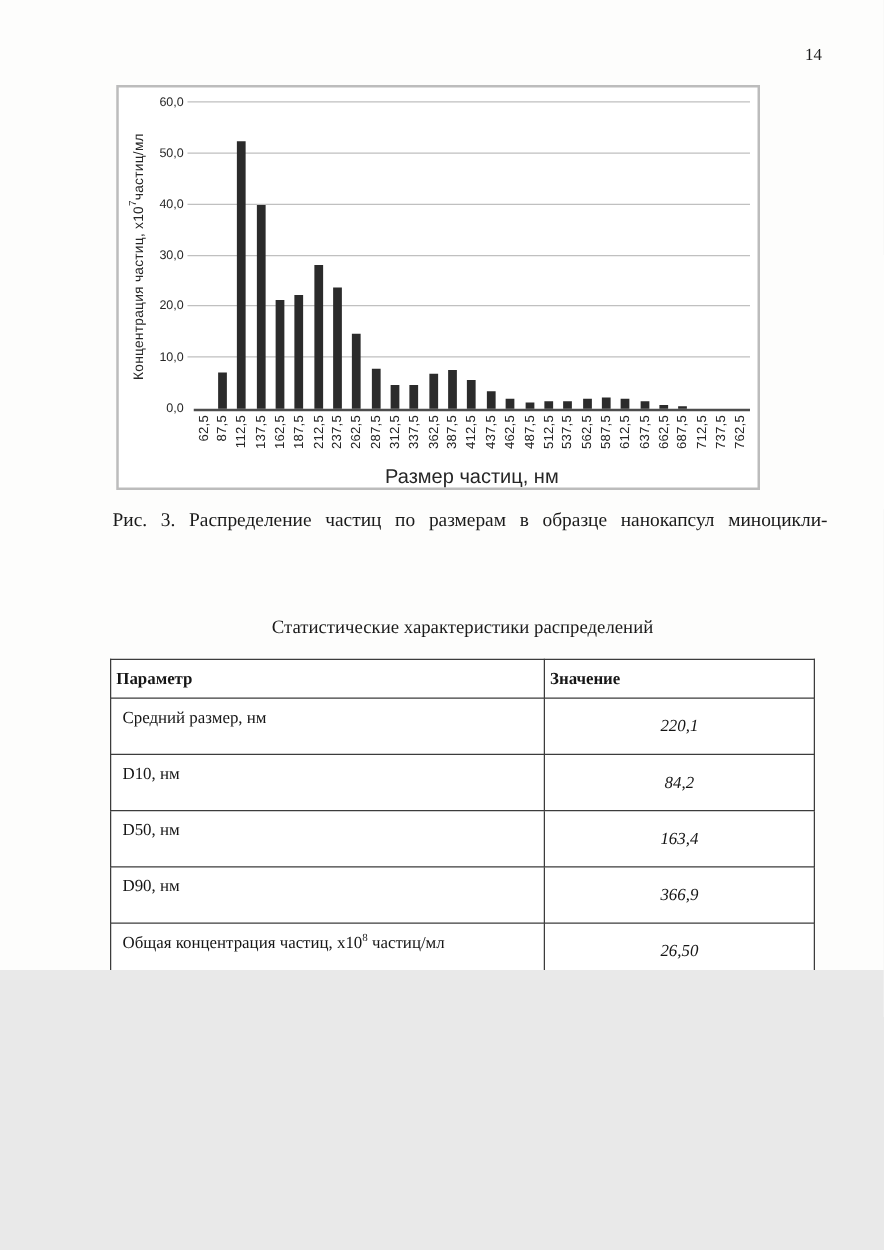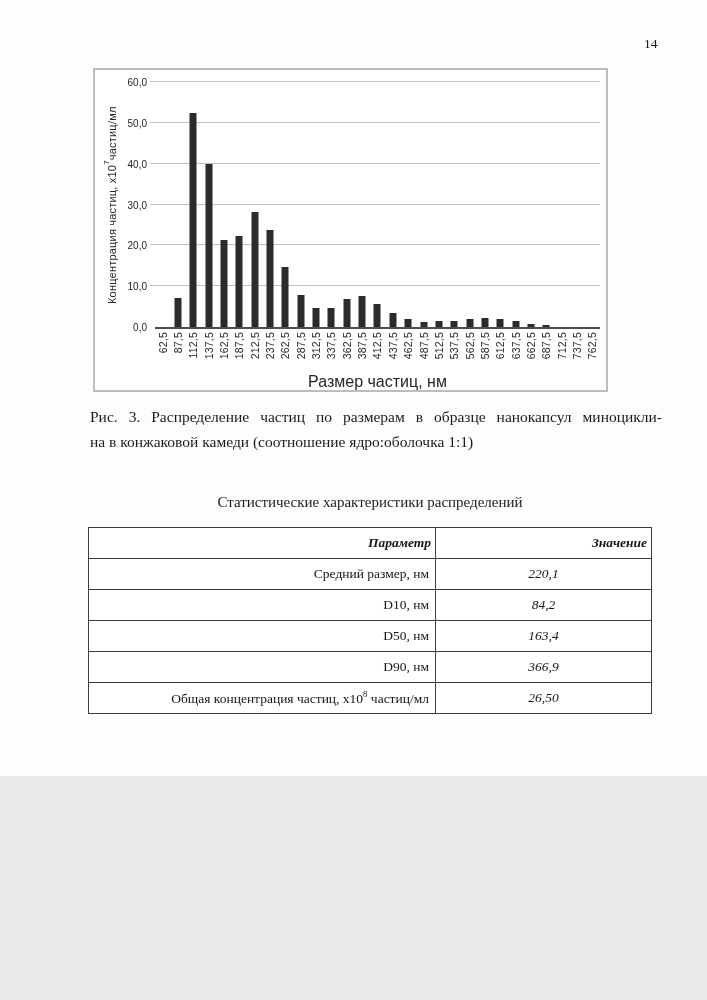--- a/index.html
+++ b/index.html
@@ -84,23 +84,23 @@
     position: absolute; left: 88px; top: 494px; width: 564px;
     text-align: center; font-size: 15px;
   }
   .stats-table {
     position: absolute; left: 88px; top: 527px; width: 564px;
     border-collapse: collapse;
     font-size: 13.5px; color: #161616;
     background: #fff;
   }
   .stats-table th, .stats-table td { border: 1px solid #3c3c3c; }
-  .stats-table th { font-weight: bold; text-align: right; height: 26px; padding: 2px 4px; font-style: italic; }
+  .stats-table th { font-weight: bold; text-align: left; height: 26px; padding: 2px 4px; }
   .stats-table col.c-param { width: 347px; }
-  .param-cell { text-align: right; padding: 4px 6px 5px 9px; height: 21px; margin-left: 22px; }
+  .param-cell { text-align: left; padding: 4px 6px 19px 9px; height: 21px; margin-left: 22px; }
   .value-cell { text-align: center; padding: 4px 6px 5px 6px; font-style: italic; }
   sup { font-size: 0.65em; }
 </style>
 </head>
 <body>
 
 <div class="page">
 
   <div class="page-number">14</div>
 
@@ -289,21 +289,20 @@
         </div>
         <div class="x-tick">
           <span>762,5</span>
         </div>
       </div>
     <div class="x-title">Размер частиц, нм</div>
   </div>
 
   <div class="caption">
     <div class="caption-l1">Рис. 3. Распределение частиц по размерам в образце нанокапсул миноцикли-</div>
-    <div class="caption-l2">на в конжаковой камеди (соотношение ядро:оболочка 1:1)</div>
   </div>
 
   <div class="table-title">Статистические характеристики распределений</div>
 
   <table class="stats-table">
     <colgroup>
         <col class="c-param">
         <col class="c-value">
       </colgroup>
     <thead>

